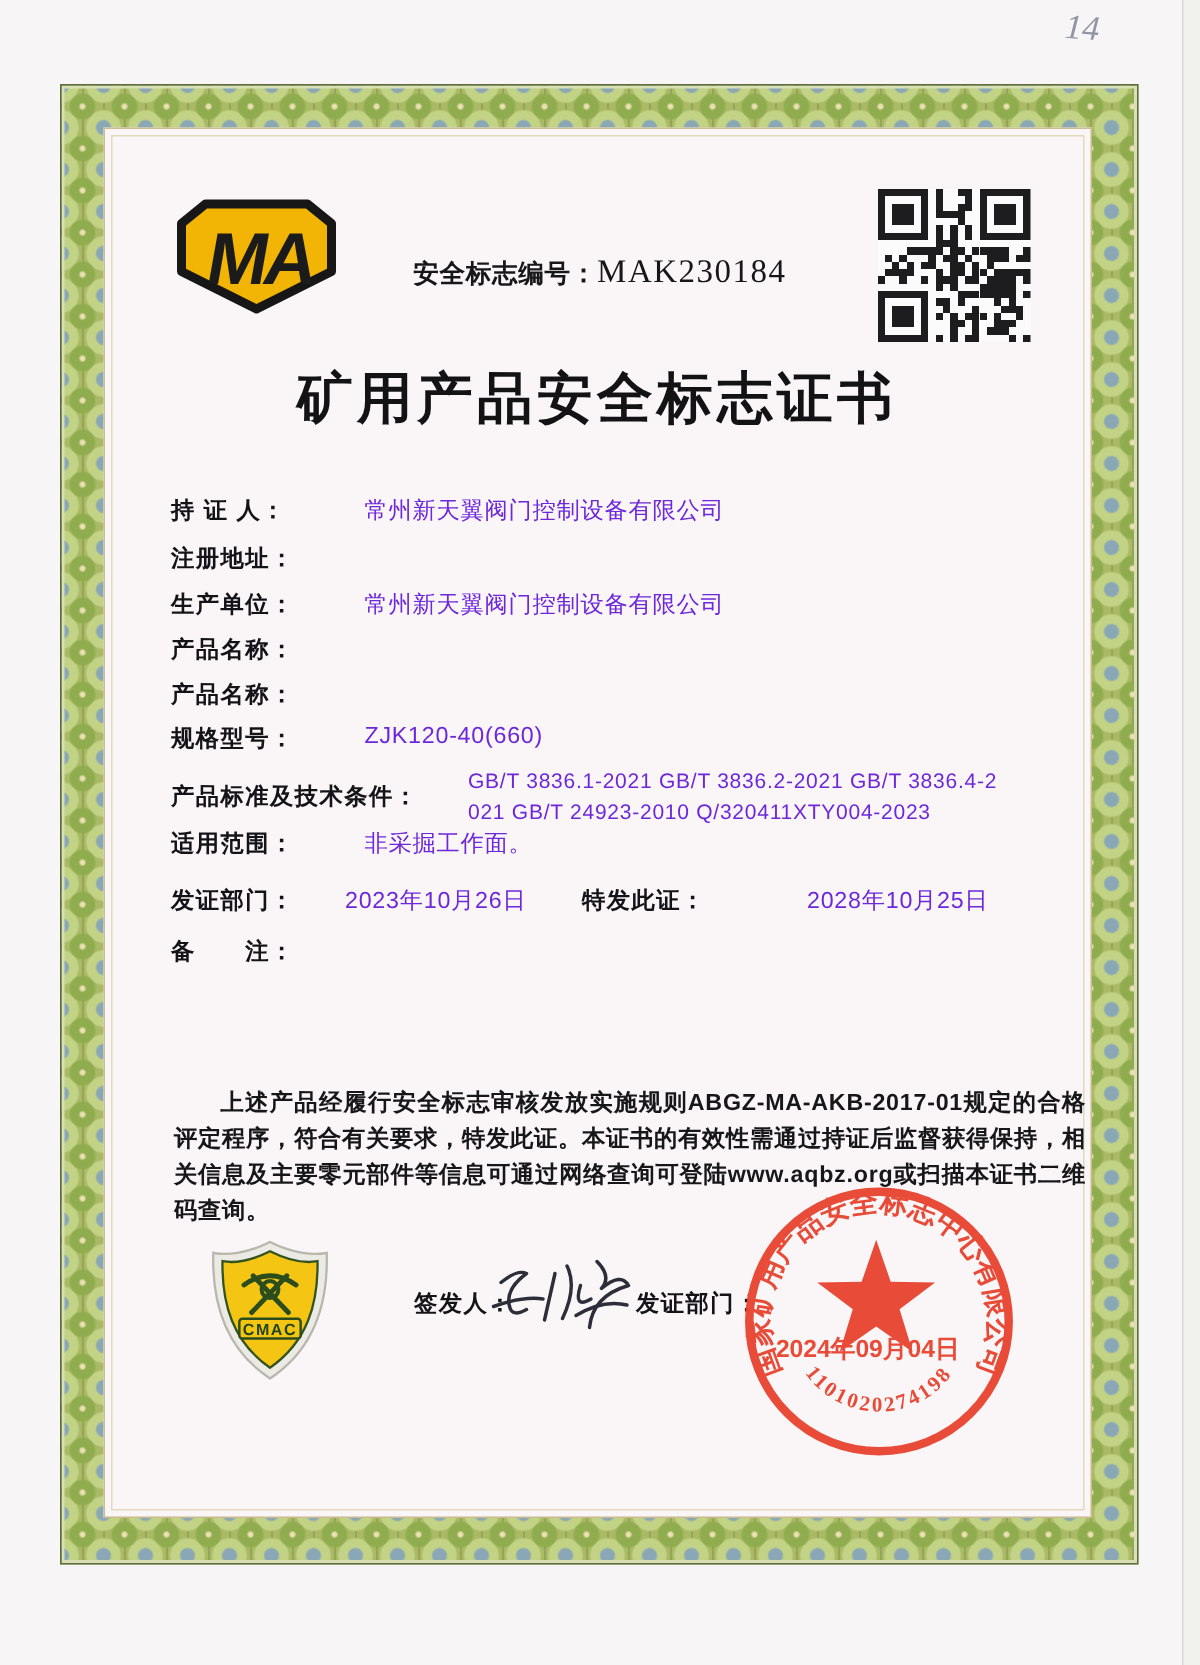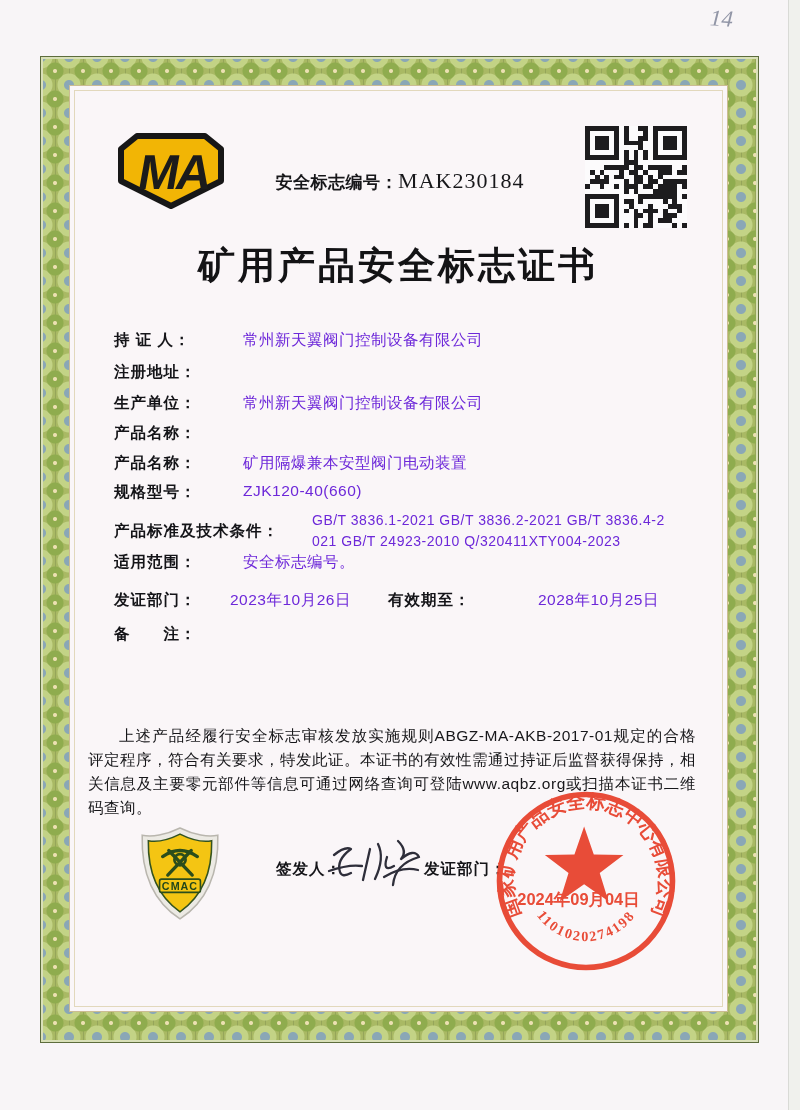--- a/index.html
+++ b/index.html
@@ -31,21 +31,21 @@
     font-weight:600;letter-spacing:.5px;white-space:nowrap;}
   .certno .val{font-family:"Liberation Serif",serif;font-weight:normal;font-size:22px;letter-spacing:1px;}
   .qr{left:585px;top:126px;}
   .title{left:98px;top:241px;width:600px;text-align:center;
     font-family:Liberation Serif, serif;font-weight:bold;font-size:37px;
     letter-spacing:3px;color:#131315;white-space:nowrap;}
   
   .flabel{font-size:15.5px;font-weight:bold;color:#141418;white-space:nowrap;letter-spacing:1px;text-align:center;}
   .fvalue{font-size:15.5px;font-weight:normal;color:#6d28d9;white-space:nowrap;letter-spacing:.5px;margin-left:44px;}
   .fvalue.wrap{white-space:normal;word-break:break-all;line-height:21px;font-size:14px;}
-  .statement{left:88px;top:724px;width:608px;font-size:15.5px;font-weight:normal;color:#17171a;
+  .statement{left:116px;top:724px;width:608px;font-size:15.5px;font-weight:bold;color:#17171a;
     line-height:1.55;text-indent:2em;text-align:justify;word-break:break-all;letter-spacing:.5px;}
   
   .cmac{left:139px;top:827px;}
   .sig-label{font-size:15.5px;font-weight:bold;color:#141418;white-space:nowrap;letter-spacing:1px;}
   .stamp{left:492px;top:787px;opacity:.95;}
 </style>
 </head>
 <body>
 
 <div id="paper">
@@ -78,34 +78,33 @@
   <div class="abs fvalue" style="left:199px;top:330px">常州新天翼阀门控制设备有限公司</div>
 
   <div class="abs flabel" style="left:114px;top:362px">注册地址：</div>
 
   <div class="abs flabel" style="left:114px;top:393px">生产单位：</div>
   <div class="abs fvalue" style="left:199px;top:393px">常州新天翼阀门控制设备有限公司</div>
 
   <div class="abs flabel" style="left:114px;top:423px">产品名称：</div>
 
   <div class="abs flabel" style="left:114px;top:453px">产品名称：</div>
-  <div class="abs fvalue" style="left:199px;top:453px">矿用隔爆兼本安型阀门电动装置</div>
 
   <div class="abs flabel" style="left:114px;top:482px">规格型号：</div>
   <div class="abs fvalue" style="left:199px;top:482px">ZJK120-40(660)</div>
 
   <div class="abs flabel" style="left:114px;top:521px">产品标准及技术条件：</div>
   <div class="abs fvalue wrap" style="left:268px;top:510px;width:360px">GB/T 3836.1-2021 GB/T 3836.2-2021 GB/T 3836.4-2021 GB/T 24923-2010 Q/320411XTY004-2023</div>
 
   <div class="abs flabel" style="left:114px;top:552px">适用范围：</div>
-  <div class="abs fvalue" style="left:199px;top:552px">安全标志编号。</div>
+  <div class="abs fvalue" style="left:199px;top:552px">非采掘工作面。</div>
 
   <div class="abs flabel" style="left:114px;top:590px">发证部门：</div>
   <div class="abs fvalue" style="left:186px;top:590px">2023年10月26日</div>
-  <div class="abs flabel" style="left:388px;top:590px">有效期至：</div>
+  <div class="abs flabel" style="left:388px;top:590px">特发此证：</div>
   <div class="abs fvalue" style="left:494px;top:590px">2028年10月25日</div>
 
   <div class="abs flabel" style="left:114px;top:624px">备　　注：</div>
 
   <div class="abs statement">上述产品经履行安全标志审核发放实施规则ABGZ-MA-AKB-2017-01规定的合格评定程序，符合有关要求，特发此证。本证书的有效性需通过持证后监督获得保持，相关信息及主要零元部件等信息可通过网络查询可登陆www.aqbz.org或扫描本证书二维码查询。</div>
 
   <svg class="abs cmac" width="82" height="94" viewBox="0 0 80 92">
     <path d="M40,1 C54,8 68,10 77,8 C78,41 69,71 40,90 C11,71 2,41 3,8 C12,10 26,8 40,1 Z" fill="#eceae4" stroke="#b9b6ae" stroke-width="1.5"></path>
     <path d="M40,7 C52,13 63,15 71,13.5 C71.5,41 64.5,66 40,83 C15.5,66 8.5,41 9,13.5 C17,15 28,13 40,7 Z" fill="#f4c513" stroke="#33531f" stroke-width="1.5"></path>
     <g stroke="#2b4d1c" stroke-width="3.2" fill="none" stroke-linecap="round">

